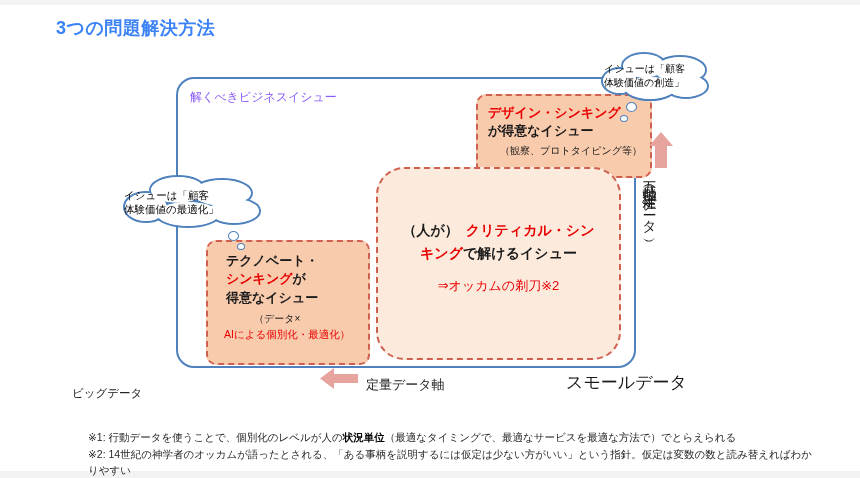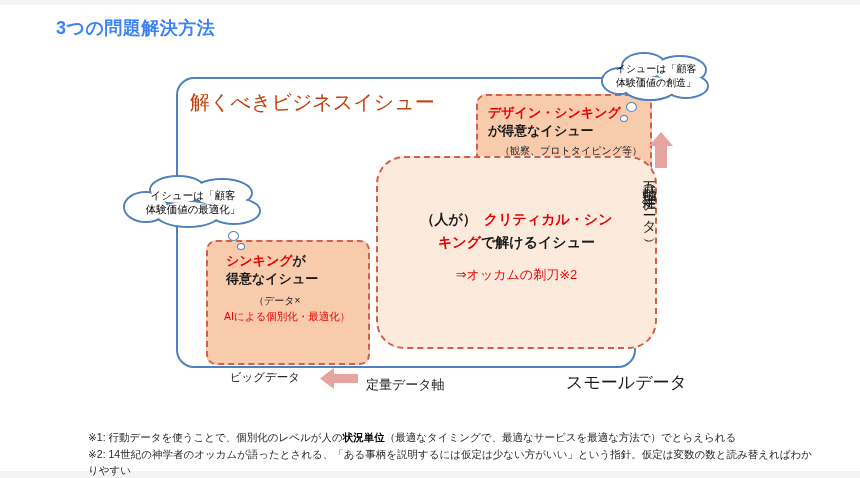--- a/index.html
+++ b/index.html
@@ -17,54 +17,54 @@
          font-family:"Liberation Sans","DejaVu Sans",sans-serif;color:var(--ink)}
 
   .band{position:absolute;left:0;width:860px;background:#f3f3f3}
   .band-top{top:0;height:5px}
   .band-bottom{top:471px;height:7px}
 
   .title{position:absolute;left:56px;top:16px;font-size:18px;font-weight:700;color:#3b82f6;letter-spacing:.5px}
 
   .frame{position:absolute;left:176px;top:77px;width:460px;height:291px;
          border:2.5px solid var(--blue);border-radius:18px;background:#fff}
-  .frame-label{position:absolute;left:190px;top:89px;font-size:20px;color:#c2410c}
+  .frame-label{position:absolute;left:190px;top:89px;font-size:12px;color:#8b5cf6}
 
   .design-box{position:absolute;left:476px;top:94px;width:176px;height:84px;
               background:var(--peach);border:2px dashed var(--dashred);border-radius:10px;
               padding:8px 0 0 10px}
-  .critical-box{position:absolute;left:376px;top:156px;width:281px;height:193px;
+  .critical-box{position:absolute;left:376px;top:167px;width:245px;height:193px;
                 background:var(--lightpeach);border:2px dashed var(--dashred);border-radius:28px;
                 text-align:center;padding-top:50px}
   .technovate-box{position:absolute;left:206px;top:240px;width:164px;height:125px;
                   background:var(--peach);border:2px dashed var(--dashred);border-radius:10px;
                   padding:10px 6px 0 8px}
 
   .b13{font-size:13px;font-weight:700;line-height:1.42;color:var(--ink)}
   .b14{font-size:14px;font-weight:700;line-height:1.62;color:var(--ink)}
   .red{color:var(--red)}
   .gap-r{margin-right:7px}
   .small-note{font-size:10px;color:var(--ink);margin-left:12px;margin-top:3px}
   .occam{margin-top:13px;font-size:13px;font-weight:400}
   .tb-line{font-size:13px;font-weight:700;line-height:1.42;margin-left:10px;color:var(--ink)}
   .tb-note1{font-size:10px;color:var(--ink);margin-left:38px;margin-top:5px}
   .tb-note2{font-size:10.5px;color:var(--red);margin-left:8px;margin-top:2px}
 
   .cloud-svg{position:absolute}
-  .cloud-text{position:absolute;text-align:center;line-height:1.35;color:#000}
+  .cloud-text{position:absolute;line-height:1.35;color:#000}
   .cloud-text.right{left:604px;top:62px;width:104px;font-size:10px}
   .cloud-text.left{left:124px;top:188px;width:138px;font-size:10.5px}
   .puff{position:absolute;background:#fff;border:1.5px solid var(--blue);border-radius:50%}
 
   .arrow-svg{position:absolute}
 
   .axis-v{position:absolute;left:641px;top:170px;height:200px;writing-mode:vertical-rl;
           font-size:14px;letter-spacing:3px;color:var(--ink)}
 
-  .bigdata{position:absolute;left:72px;top:370px;width:228px;text-align:right}
+  .bigdata{position:absolute;left:72px;top:386px;width:228px;text-align:left}
   .bigdata .bd1{font-size:11.5px;color:var(--ink)}
   .bigdata .bd2{font-size:11.5px;color:var(--ink);margin-top:2px}
   .bigdata .bd2 .hot{font-size:12.5px;font-weight:700;color:var(--red)}
   .quant{position:absolute;left:366px;top:376px;font-size:13px;color:var(--ink)}
   .smalldata{position:absolute;left:566px;top:371px;font-size:17px;color:var(--ink)}
 
   .footnotes{position:absolute;left:88px;top:429px;width:726px}
   .footnote{font-size:10.5px;color:#262626;line-height:1.58}
   .footnote b{font-weight:700;color:#000}
 </style>
@@ -89,20 +89,21 @@
 
   <div class="critical-box">
     <div class="b14">
       <span class="gap-r">（人が）</span><span class="red">クリティカル・シン</span><br>
       <span class="red">キング</span><span>で解けるイシュー</span>
     </div>
     <div class="occam red">⇒オッカムの剃刀※2</div>
   </div>
 
   <div class="technovate-box">
+    <div class="tb-line red">テクノベート・</div>
     <div class="tb-line">
       <span class="red">シンキング</span><span>が</span>
     </div>
     <div class="tb-line">得意なイシュー</div>
     <div class="tb-note1">（データ×</div>
     <div class="tb-note2">AIによる個別化・最適化）</div>
   </div>
 
   <svg class="cloud-svg" style="left:594px;top:48px" width="122" height="56" viewBox="0 0 122 56">
     <g stroke="#4f81bd" stroke-width="2" fill="#ffffff">

